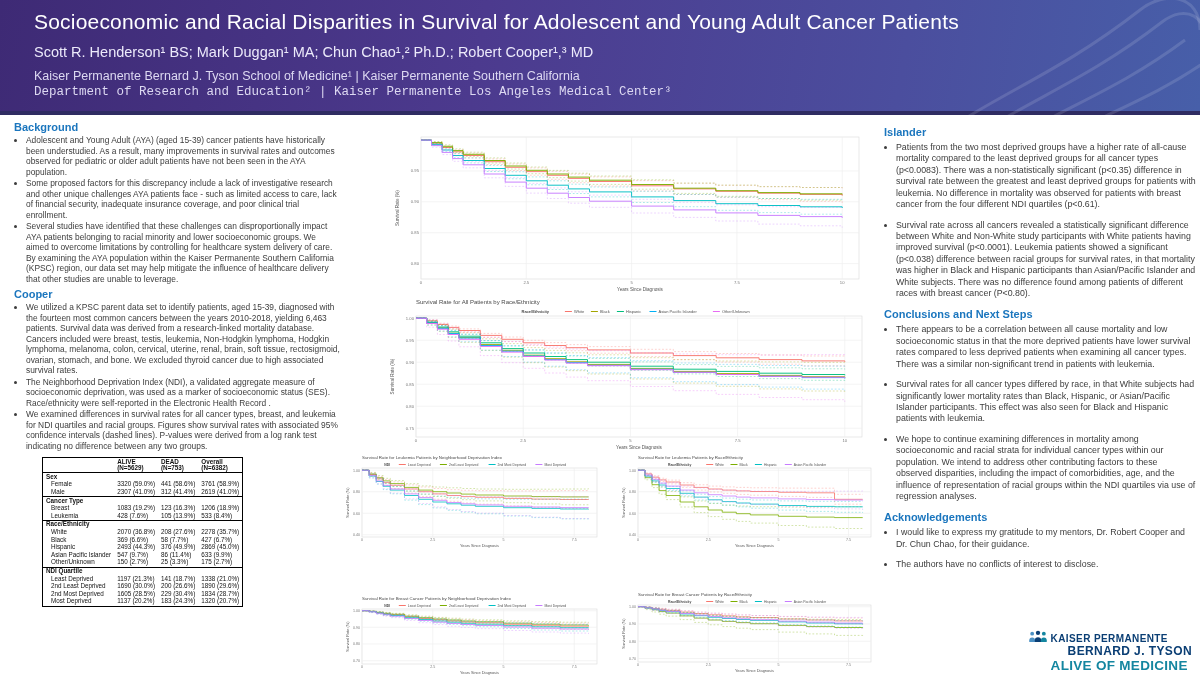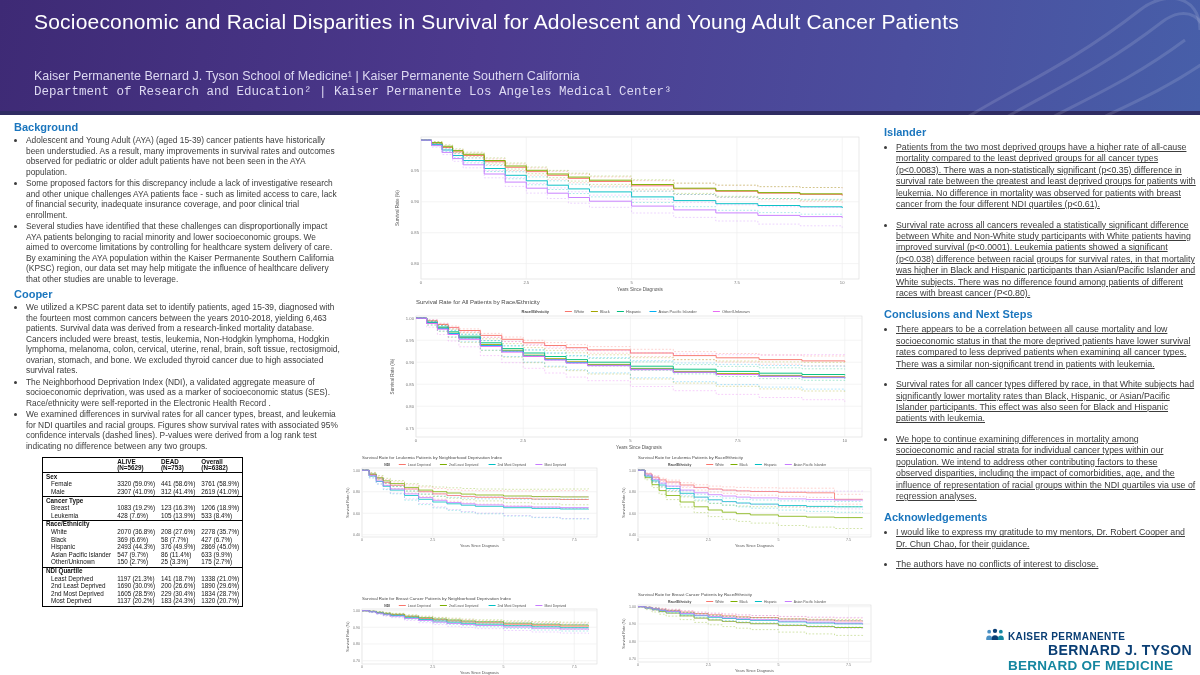--- a/index.html
+++ b/index.html
@@ -21,21 +21,21 @@
   .col{position:absolute;top:118px;height:557px;box-sizing:border-box;}
   .col-left{left:14px;width:327px;}
   .col-mid{left:345px;width:532px;}
   .col-right{left:884px;width:312px;}
   h2{margin:3px 0 2px 0;font-size:11px;color:#1B76BE;font-weight:bold;}
   .col-right h2{margin-top:8px;margin-bottom:4px;}
   ul{margin:0 0 4px 0;padding:0 0 0 12px;color:#3c3c3c;}
   .col-left ul{font-size:8.4px;line-height:1.25;}
   .col-left li{margin-bottom:1px;}
   .col-right ul{font-size:8.8px;line-height:1.3;}
-  .col-right li{margin-bottom:9px;text-decoration:underline;}
+  .col-right li{margin-bottom:9px;}
 
   
   .tablewrap{margin:6px 0 0 28px;}
   table{border-collapse:collapse;border:1.5px solid #000;font-size:6.3px;color:#111;}
   th,td{padding:.5px 3px;line-height:1.05;text-align:left;white-space:nowrap;}
   thead th{border-bottom:1.5px solid #000;font-weight:bold;vertical-align:top;}
   tr.group td{font-weight:bold;border-top:1px solid #000;}
   td.sub{padding-left:8px;}
 
   
@@ -44,38 +44,39 @@
   .c1{left:45px;top:180px;width:478px;height:152px;}
   .c2{left:0px;top:336px;width:258px;height:94px;}
   .c3{left:276px;top:336px;width:256px;height:94px;}
   .c4{left:0px;top:477px;width:258px;height:80px;}
   .c5{left:276px;top:473px;width:256px;height:82px;}
 
   
   .logo{position:absolute;right:4px;bottom:2px;}
   .logo-row{display:flex;align-items:flex-end;gap:3px;}
   .logo-l1{font-size:10px;font-weight:bold;color:#0A3E74;letter-spacing:.4px;}
-  .logo-l2{font-size:14px;font-weight:600;color:#0A3E74;margin-left:23px;letter-spacing:.4px;padding-left:40px;}
+  .logo-l2{font-size:12px;font-weight:600;color:#0A3E74;letter-spacing:.4px;padding-left:40px;}
   .logo-l3{font-size:13.5px;font-weight:600;color:#1486A0;margin-left:23px;letter-spacing:.3px;}
 </style>
 </head>
 <body>
 
 <div class="poster">
 
   <header>
     <svg class="swirl" width="300" height="115" viewBox="0 0 300 115">
       <g fill="none" stroke="rgba(255,255,255,0.13)" stroke-width="3">
         <path d="M 20,150 C 90,95 150,80 240,10 C 265,-10 300,-5 300,30"></path>
         <path d="M 55,150 C 125,100 180,85 262,22 C 285,4 310,15 305,50"></path>
         <path d="M 95,150 C 160,108 215,92 285,40"></path>
         <path d="M 140,150 C 200,115 250,100 305,62"></path>
       </g>
     </svg>
     <h1>Socioeconomic and Racial Disparities in Survival for Adolescent and Young Adult Cancer Patients</h1>
+    <div class="authors">Scott R. Henderson¹ BS; Mark Duggan¹ MA; Chun Chao¹,² Ph.D.; Robert Cooper¹,³ MD</div>
     <div class="affil1">Kaiser Permanente Bernard J. Tyson School of Medicine¹ | Kaiser Permanente Southern California</div>
     <div class="affil2">Department of Research and Education² | Kaiser Permanente Los Angeles Medical Center³</div>
   </header>
 
   <section class="col col-left">
     <h2>Background</h2>
     <ul>
         <li>Adolescent and Young Adult (AYA) (aged 15-39) cancer patients have historically been understudied. As a result, many improvements in survival rates and outcomes observed for pediatric or older adult patients have not been seen in the AYA population.</li>
         <li>Some proposed factors for this discrepancy include a lack of investigative research and other unique challenges AYA patients face - such as limited access to care, lack of financial security, inadequate insurance coverage, and poor clinical trial enrollment.</li>
         <li>Several studies have identified that these challenges can disproportionally impact AYA patients belonging to racial minority and lower socioeconomic groups. We aimed to overcome limitations by controlling for healthcare system delivery of care. By examining the AYA population within the Kaiser Permanente Southern California (KPSC) region, our data set may help mitigate the influence of healthcare delivery that other studies are unable to leverage.</li>
@@ -489,17 +490,17 @@
           <circle cx="5" cy="4" r="2.3" fill="#4A90C4"></circle>
           <path d="M1.5,12 a3.5,3.5 0 0 1 7,0 v2 h-7 z" fill="#4A90C4"></path>
           <circle cx="12" cy="3" r="2.6" fill="#0A3E74"></circle>
           <path d="M8.2,12 a3.8,3.8 0 0 1 7.6,0 v2 h-7.6 z" fill="#0A3E74"></path>
           <circle cx="19" cy="4" r="2.3" fill="#1486A0"></circle>
           <path d="M15.5,12 a3.5,3.5 0 0 1 7,0 v2 h-7 z" fill="#1486A0"></path>
         </svg>
         <span class="logo-l1">KAISER PERMANENTE</span>
       </div>
       <div class="logo-l2">BERNARD J. TYSON</div>
-      <div class="logo-l3">BERNARD OF MEDICINE</div>
+      <div class="logo-l3">ALIVE OF MEDICINE</div>
     </div>
   </section>
 
 </div>
 
 </body></html>

